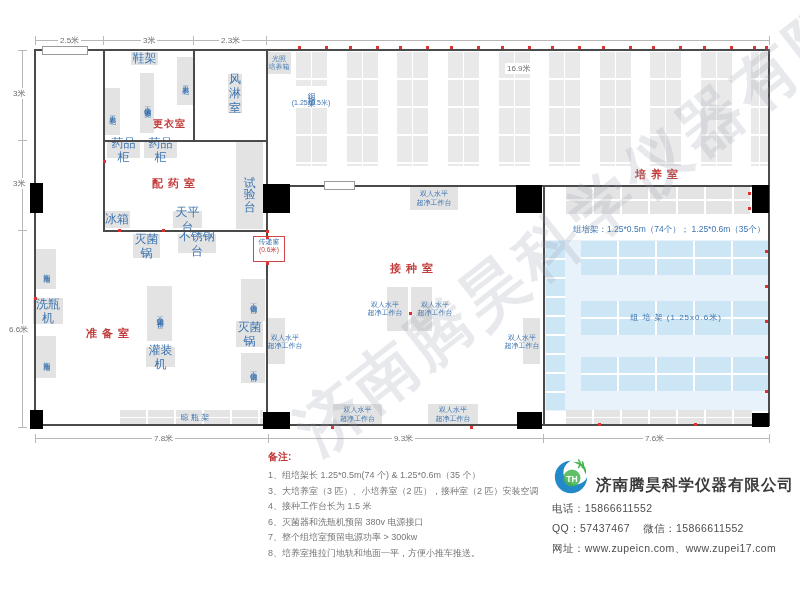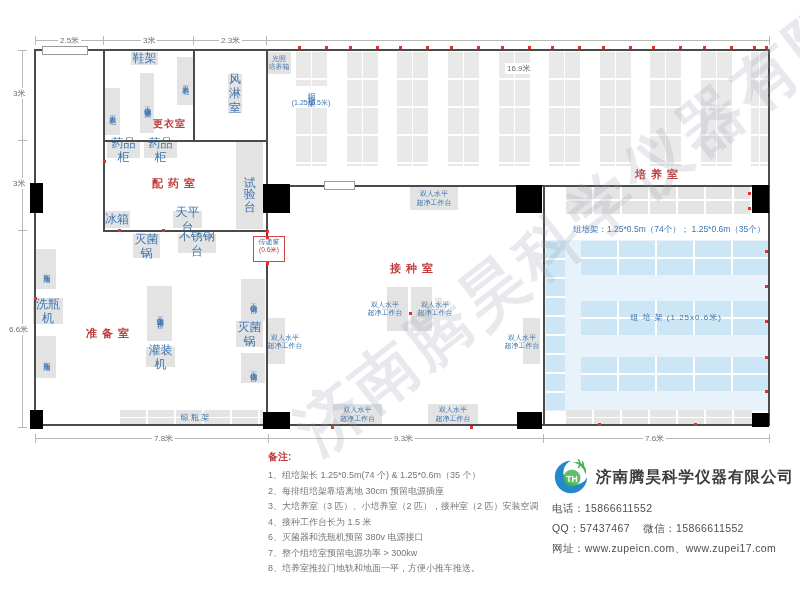--- a/index.html
+++ b/index.html
@@ -41,21 +41,21 @@
   
   #watermark{position:absolute;left:305px;top:395px;z-index:20;pointer-events:none;
     transform:rotate(-38deg);transform-origin:left center;white-space:nowrap;
     font-size:64px;font-weight:bold;letter-spacing:5px;color:rgba(145,155,170,0.22);}
   
   #notes{position:absolute;left:268px;top:450px;z-index:5;}
   #notes .title{color:#c23b3b;font-weight:bold;font-size:10px;margin-bottom:4px;}
   .note-item{color:#777;font-size:9px;line-height:15.5px;white-space:nowrap;}
   
   #company{position:absolute;left:552px;top:458px;z-index:21;}
-  #company .row1{display:flex;align-items:center;}
+  #company .row1{display:flex;align-items:flex-end;}
   #company .cname{font-size:15.5px;font-weight:bold;color:#3b3b3b;letter-spacing:1px;margin-left:6px;}
   .contact{font-size:10.5px;color:#4d4d4d;margin-top:6px;letter-spacing:0.4px;}
   .spec{position:absolute;z-index:9;color:#3c74b0;font-size:8.5px;white-space:nowrap;}
 </style>
 </head>
 <body>
 
 <div id="stage">
 
   <div id="watermark">济南腾昊科学仪器有限公司</div>
@@ -281,21 +281,20 @@
       <span class="dot" style="left: 470px; top: 426px;"></span>
       <span class="dot" style="left: 598px; top: 423px;"></span>
       <span class="dot" style="left: 694px; top: 423px;"></span>
       <span class="dot" style="left: 34px; top: 297px;"></span>
     </div>
 
   <div id="notes">
     <div class="title">备注:</div>
     <div id="note-items">
         <div class="note-item">1、组培架长 1.25*0.5m(74 个) &amp; 1.25*0.6m（35 个）</div>
-        <div class="note-item">2、每排组培架靠墙离地 30cm 预留电源插座</div>
         <div class="note-item">3、大培养室（3 匹）、小培养室（2 匹），接种室（2 匹）安装空调</div>
         <div class="note-item">4、接种工作台长为 1.5 米</div>
         <div class="note-item">6、灭菌器和洗瓶机预留 380v 电源接口</div>
         <div class="note-item">7、整个组培室预留电源功率 &gt; 300kw</div>
         <div class="note-item">8、培养室推拉门地轨和地面一平，方便小推车推送。</div>
       </div>
   </div>
 
   <div id="company">
     <div class="row1">

